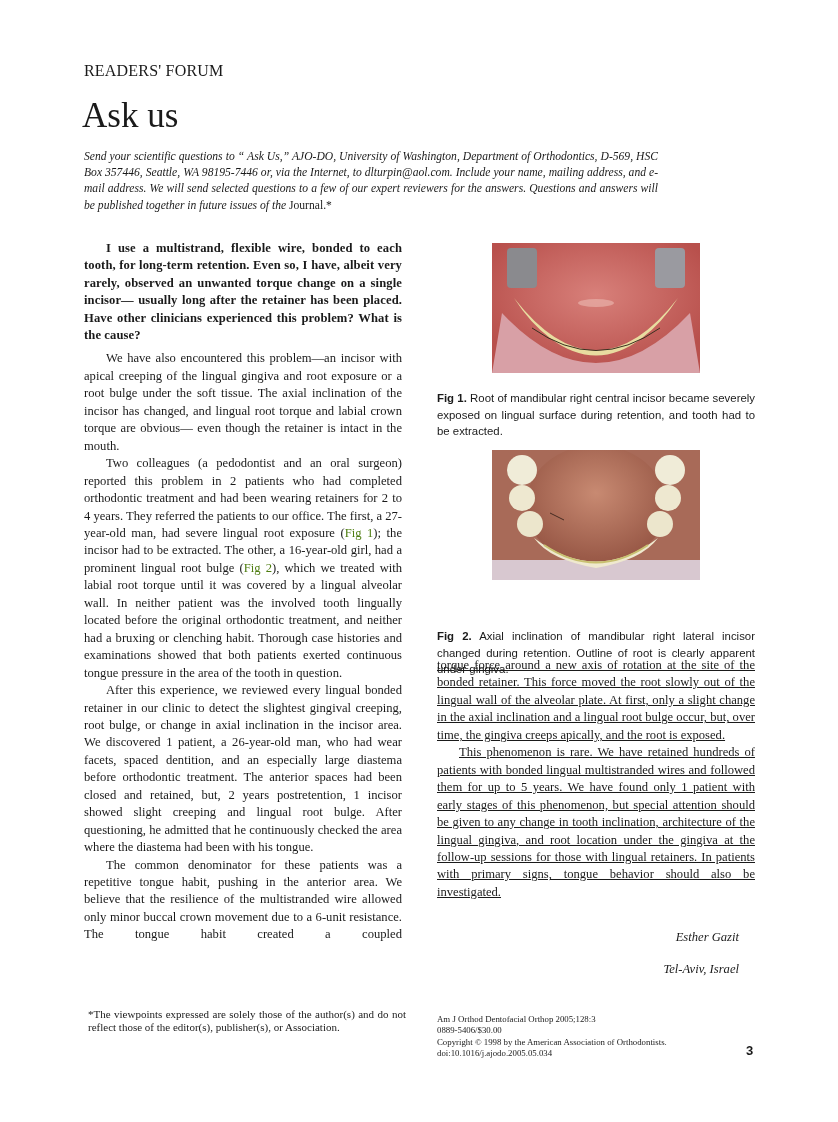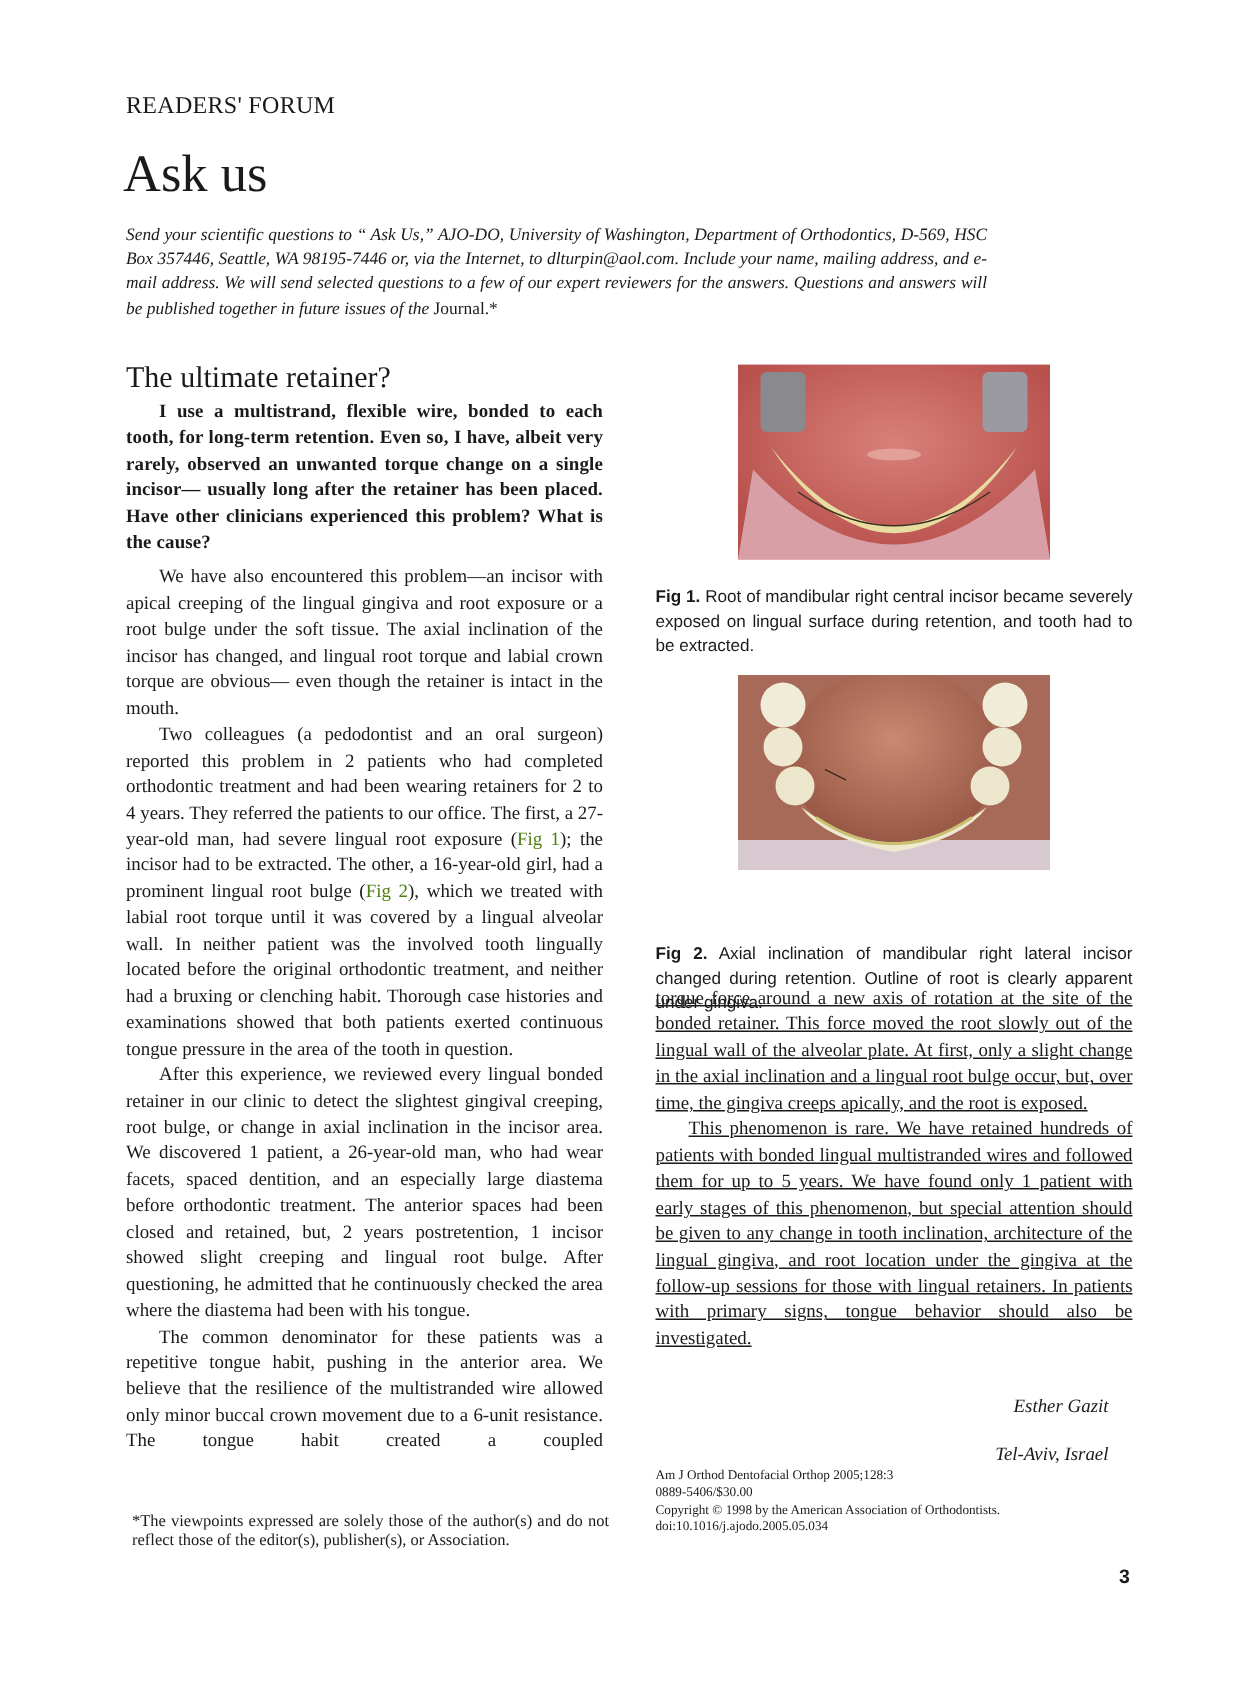--- a/index.html
+++ b/index.html
@@ -24,32 +24,31 @@
     .fig2-img { left: 492px; top: 450px; width: 208px; height: 130px; }
     .caption { position: absolute; left: 437px; width: 318px; font-size: 11.4px; line-height: 16.6px; text-align: justify; margin: 0; color: #1a1a1a; }
     .caption b { font-weight: bold; }
     .cap1 { top: 390px; }
     .cap2 { top: 628px; }
 
     .right-body { position: absolute; left: 437px; top: 657px; width: 318px; text-decoration: underline; }
     .signature { position: absolute; left: 437px; top: 913px; width: 318px; text-align: right; font-style: italic; font-size: 12.6px; line-height: 16.4px; }
     .signature div { margin: 16px; }
 
-    .pubinfo { position: absolute; left: 437px; top: 978px; width: 318px; font-size: 8.8px; line-height: 11.4px; margin: 0; }
+    .pubinfo { position: absolute; left: 437px; top: 1014px; width: 318px; font-size: 8.8px; line-height: 11.4px; margin: 0; }
     .page-number { position: absolute; left: 746px; top: 1043px; font-size: 13px; font-weight: bold; }
   </style>
 </head>
 <body>
 
 <div class="section-label serif">READERS' FORUM</div>
 <h1 class="page-title serif">Ask us</h1>
 <p class="intro serif"><span>Send your scientific questions to “ Ask Us,” AJO-DO, University of Washington, Department of Orthodontics, D-569, HSC Box 357446, Seattle, WA 98195-7446 or, via the Internet, to dlturpin@aol.com. Include your name, mailing address, and e-mail address. We will send selected questions to a few of our expert reviewers for the answers. Questions and answers will be published together in future issues of the </span><span class="upright">Journal.</span><span class="upright">*</span></p>
 
 <div class="col-left serif">
-  <h2 class="article-title">The ultimate retainer?</h2>
   <p class="question">I use a multistrand, flexible wire, bonded to each tooth, for long-term retention. Even so, I have, albeit very rarely, observed an unwanted torque change on a single incisor— usually long after the retainer has been placed. Have other clinicians experienced this problem? What is the cause?</p>
   <p class="body-p">We have also encountered this problem—an incisor with apical creeping of the lingual gingiva and root exposure or a root bulge under the soft tissue. The axial inclination of the incisor has changed, and lingual root torque and labial crown torque are obvious— even though the retainer is intact in the mouth.</p>
   <p class="body-p"><span>Two colleagues (a pedodontist and an oral surgeon) reported this problem in 2 patients who had completed orthodontic treatment and had been wearing retainers for 2 to 4 years. They referred the patients to our office. The first, a 27-year-old man, had severe lingual root exposure (</span><a class="fig-link">Fig 1</a><span>); the incisor had to be extracted. The other, a 16-year-old girl, had a prominent lingual root bulge (</span><a class="fig-link">Fig 2</a><span>), which we treated with labial root torque until it was covered by a lingual alveolar wall. In neither patient was the involved tooth lingually located before the original orthodontic treatment, and neither had a bruxing or clenching habit. Thorough case histories and examinations showed that both patients exerted continuous tongue pressure in the area of the tooth in question.</span></p>
   <p class="body-p">After this experience, we reviewed every lingual bonded retainer in our clinic to detect the slightest gingival creeping, root bulge, or change in axial inclination in the incisor area. We discovered 1 patient, a 26-year-old man, who had wear facets, spaced dentition, and an especially large diastema before orthodontic treatment. The anterior spaces had been closed and retained, but, 2 years postretention, 1 incisor showed slight creeping and lingual root bulge. After questioning, he admitted that he continuously checked the area where the diastema had been with his tongue.</p>
   <p class="body-p" style="text-align-last: justify;">The common denominator for these patients was a repetitive tongue habit, pushing in the anterior area. We believe that the resilience of the multistranded wire allowed only minor buccal crown movement due to a 6-unit resistance. The tongue habit created a coupled</p>
 </div>
 
 <p class="footnote serif">*The viewpoints expressed are solely those of the author(s) and do not reflect those of the editor(s), publisher(s), or Association.</p>
 
 <svg class="fig-img fig1-img" viewBox="0 0 208 130" preserveAspectRatio="none">

